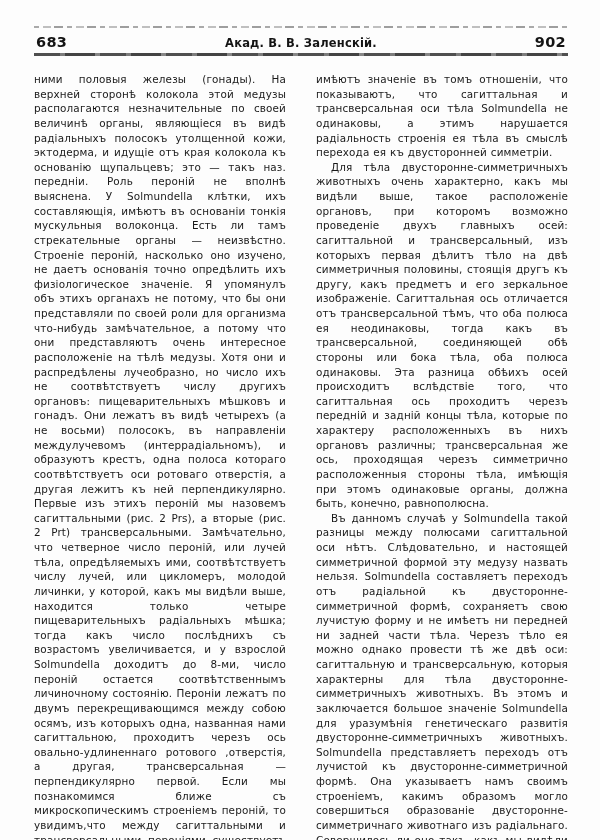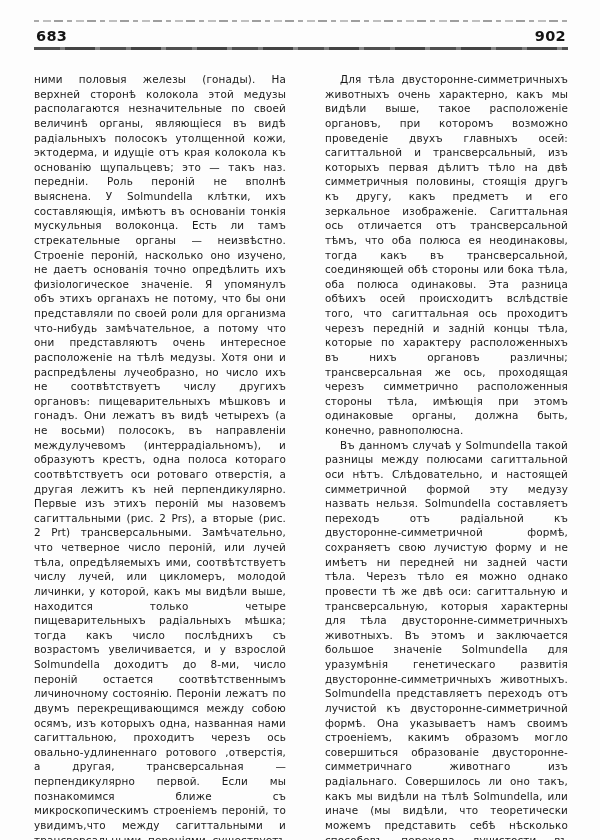--- a/index.html
+++ b/index.html
@@ -21,21 +21,21 @@
     height: 840px;
     background: #fdfdfd;
     box-sizing: border-box;
     padding: 0;
   }
 
   
   .header-zone {
     position: absolute;
     left: 34px;
-    top: 20px;
+    top: 26px;
     width: 534px;
     text-align: center;
   }
   .rule-top {
     height: 2px;
     width: 100%;
     background: repeating-linear-gradient(
         to right,
         #9b9b9b 0px, #9b9b9b 5px,
         rgba(255,255,255,0) 5px, rgba(255,255,255,0) 9px,
@@ -98,45 +98,46 @@
     font-family: "DejaVu Sans", sans-serif;
     font-size: 10.4px;
     line-height: 14.62px;
     letter-spacing: .15px;
     color: #191919;
     word-spacing: .4px;
     hyphens: manual;
   }
   .column p.indent {
     text-indent: 15px;
-    margin-left: 9px;
   }
   .column p + p {
     margin-top: 0;
   }
 </style>
 </head>
 <body>
 
 <div class="page">
 
   <div class="header-zone">
     <div class="rule-top"></div>
     <div class="header-line">
       <span class="folio">683</span>
+      <span class="running-title">Акад. В. В. Заленскій.</span>
       <span class="folio">902</span>
     </div>
     <div class="rule-bottom"></div>
   </div>
 
   <div class="columns">
 
     <div class="column">
       <p>ними половыя железы (гонады). На верхней сторонѣ колокола этой медузы располагаются незначительные по своей величинѣ органы, являющіеся въ видѣ радіальныхъ полосокъ утолщенной кожи, эктодерма, и идущіе отъ края колокола къ основанію щупальцевъ; это — такъ наз. передніи. Роль пероній не вполнѣ выяснена. У Solmundella клѣтки, ихъ составляющія, имѣютъ въ основаніи тонкія мускульныя волоконца. Есть ли тамъ стрекательные органы — неизвѣстно. Строеніе пероній, насколько оно изучено, не даетъ основанія точно опредѣлить ихъ физіологическое значеніе. Я упомянулъ объ этихъ органахъ не потому, что бы они представляли по своей роли для организма что-нибудь замѣчательное, а потому что они представляютъ очень интересное расположеніе на тѣлѣ медузы. Хотя они и распредѣлены лучеобразно, но число ихъ не соотвѣтствуетъ числу другихъ органовъ: пищеварительныхъ мѣшковъ и гонадъ. Они лежатъ въ видѣ четырехъ (а не восьми) полосокъ, въ направленіи междулучевомъ (интеррадіальномъ), и образуютъ крестъ, одна полоса котораго соотвѣтствуетъ оси ротоваго отверстія, а другая лежитъ къ ней перпендикулярно. Первые изъ этихъ пероній мы назовемъ сагиттальными (рис. 2 Prs), а вторые (рис. 2 Prt) трансверсальными. Замѣчательно, что четверное число пероній, или лучей тѣла, опредѣляемыхъ ими, соотвѣтствуетъ числу лучей, или цикломеръ, молодой личинки, у которой, какъ мы видѣли выше, находится только четыре пищеварительныхъ радіальныхъ мѣшка; тогда какъ число послѣднихъ съ возрастомъ увеличивается, и у взрослой Solmundella доходитъ до 8-ми, число пероній остается соотвѣтственнымъ личиночному состоянію. Пероніи лежатъ по двумъ перекрещивающимся между собою осямъ, изъ которыхъ одна, названная нами сагиттальною, проходитъ черезъ ось овально-удлиненнаго ротового ,отверстія, а другая, трансверсальная — перпендикулярно первой. Если мы познакомимся ближе съ микроскопическимъ строеніемъ пероній, то увидимъ,что между сагиттальными и трансверсальными пероніями существуетъ довольно значительная разница. Сагиттальныя пероніи состоятъ изъ гораздо болѣе крупныхъ клѣтокъ, чѣмъ трансверсальныя, и притомъ снабжены лежащими въ основаніи ихъ мускульными фибриллями. Трансверсальныя пероніи, кромѣ того, что не имѣютъ мускульныхъ фибрилль, отличаются еще и тѣмъ, что въ своей ближайшей къ щупальцамъ части углубляются внутрь подъ кожу. Эти различія</p>
     </div>
 
     <div class="column">
+      <p>имѣютъ значеніе въ томъ отношеніи, что показываютъ, что сагиттальная и трансверсальная оси тѣла Solmundella не одинаковы, а этимъ нарушается радіальность строенія ея тѣла въ смыслѣ перехода ея къ двусторонней симметріи.</p>
       <p class="indent">Для тѣла двусторонне-симметричныхъ животныхъ очень характерно, какъ мы видѣли выше, такое расположеніе органовъ, при которомъ возможно проведеніе двухъ главныхъ осей: сагиттальной и трансверсальный, изъ которыхъ первая дѣлитъ тѣло на двѣ симметричныя половины, стоящія другъ къ другу, какъ предметъ и его зеркальное изображеніе. Сагиттальная ось отличается отъ трансверсальной тѣмъ, что оба полюса ея неодинаковы, тогда какъ въ трансверсальной, соединяющей обѣ стороны или бока тѣла, оба полюса одинаковы. Эта разница обѣихъ осей происходитъ вслѣдствіе того, что сагиттальная ось проходитъ черезъ передній и задній концы тѣла, которые по характеру расположенныхъ въ нихъ органовъ различны; трансверсальная же ось, проходящая черезъ симметрично расположенныя стороны тѣла, имѣющія при этомъ одинаковые органы, должна быть, конечно, равнополюсна.</p>
       <p class="indent">Въ данномъ случаѣ у Solmundella такой разницы между полюсами сагиттальной оси нѣтъ. Слѣдовательно, и настоящей симметричной формой эту медузу назвать нельзя. Solmundella составляетъ переходъ отъ радіальной къ двусторонне-симметричной формѣ, сохраняетъ свою лучистую форму и не имѣетъ ни передней ни задней части тѣла. Черезъ тѣло ея можно однако провести тѣ же двѣ оси: сагиттальную и трансверсальную, которыя характерны для тѣла двусторонне-симметричныхъ животныхъ. Въ этомъ и заключается большое значеніе Solmundella для уразумѣнія генетическаго развитія двусторонне-симметричныхъ животныхъ. Solmundella представляетъ переходъ отъ лучистой къ двусторонне-симметричной формѣ. Она указываетъ намъ своимъ строеніемъ, какимъ образомъ могло совершиться образованіе двусторонне-симметричнаго животнаго изъ радіальнаго. Совершилось ли оно такъ, какъ мы видѣли на тѣлѣ Solmundella, или иначе (мы видѣли, что теоретически можемъ представить себѣ нѣсколько способовъ перехода лучистости въ двустороннюю симметрію), но во всякомъ случаѣ она наглядно показываетъ намъ возможность этого перехода и способъ, которымъ этотъ переходъ могъ имѣть мѣсто. Для насъ это именно и важно. Мы видимъ изъ всего до сихъ поръ сказаннаго, что, съ одной стороны, сходство целомныхъ мѣшковъ</p>
     </div>
 
   </div>
 </div>
 
 </body></html>

